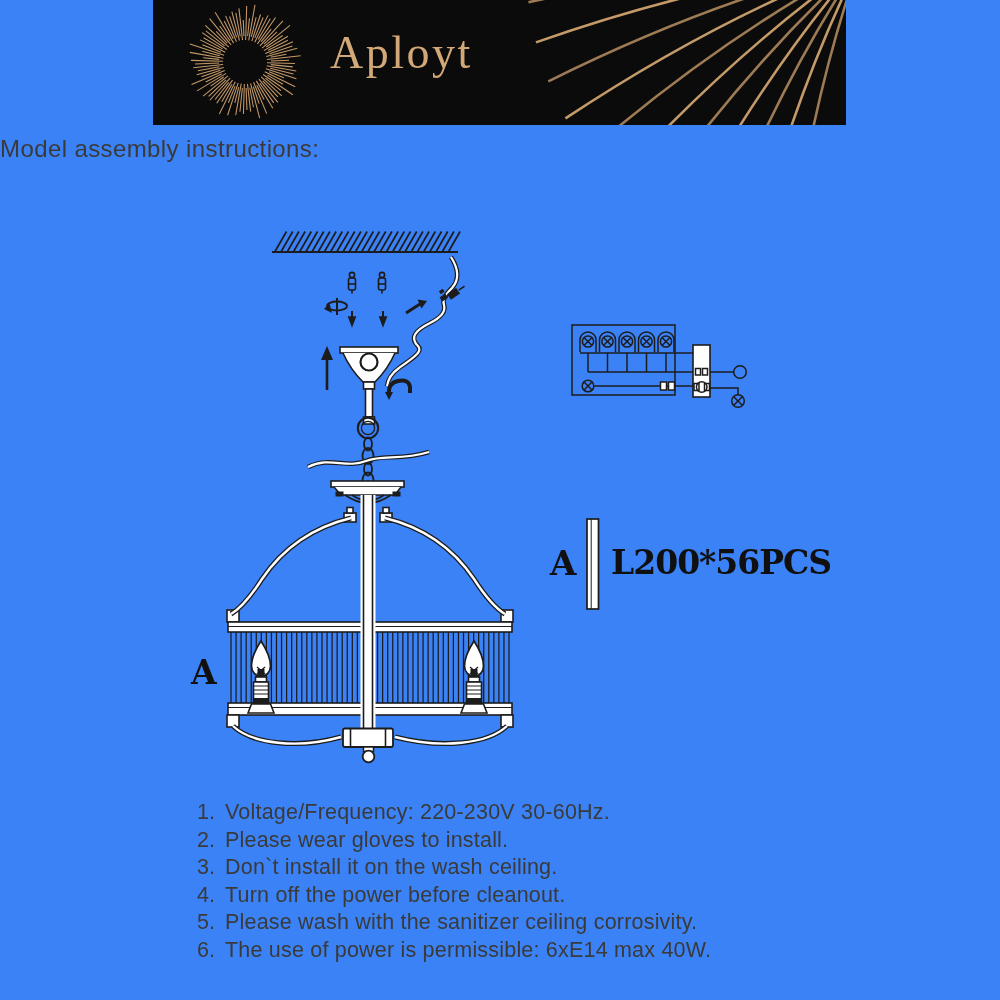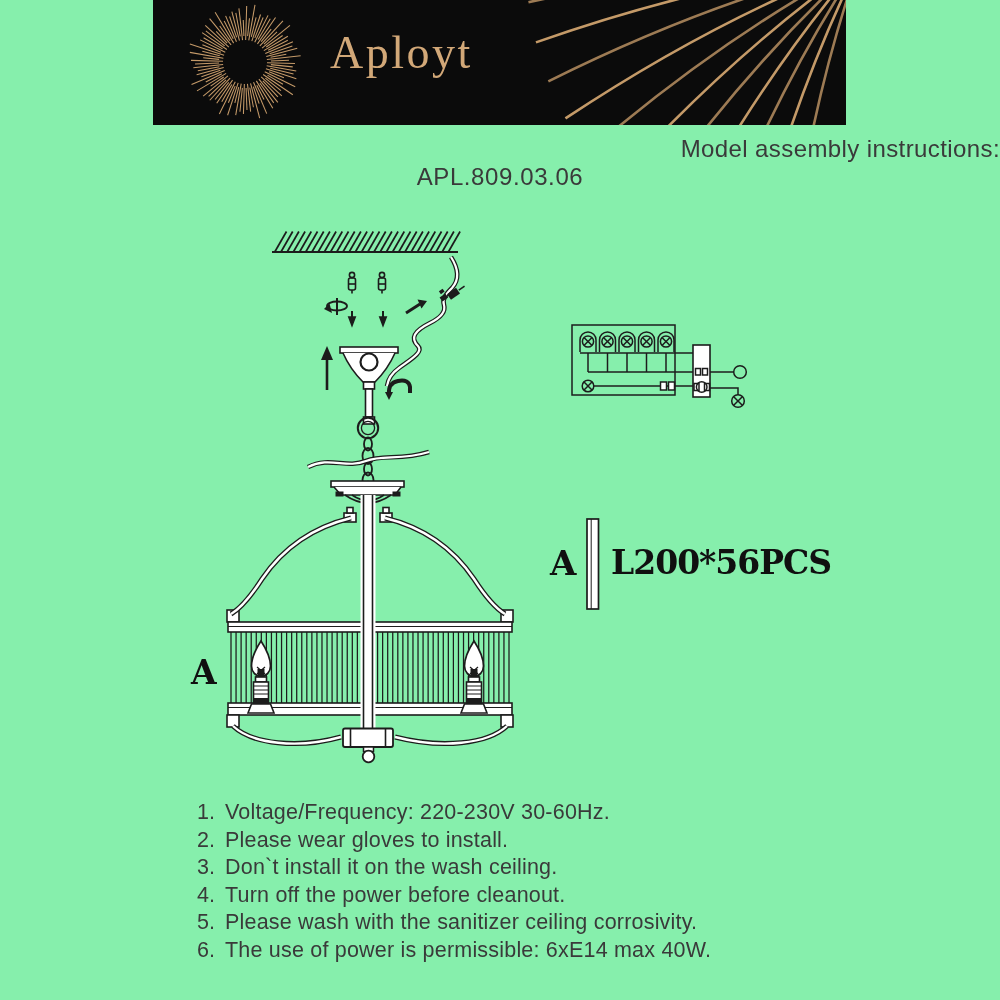--- a/index.html
+++ b/index.html
@@ -1,28 +1,28 @@
 <!DOCTYPE html>
 <html><head>
 <meta charset="utf-8">
 <style>
   html,body{margin:0;padding:0;background:#fff;}
-  .page{position:relative;width:1000px;height:1000px;background:#86efac;overflow:hidden;
+  .page{position:relative;width:1000px;height:1000px;background:#3b82f6;overflow:hidden;
         font-family:"Liberation Sans",sans-serif;}
 
   
   .header{position:absolute;left:153px;top:0;width:693px;height:125px;
           background:#0b0b0b;overflow:hidden;}
   .header-art{position:absolute;left:0;top:0;width:693px;height:125px;}
   .brand{position:absolute;left:177px;top:30px;
          font-family:"Liberation Serif",serif;font-weight:400;
          font-size:46px;letter-spacing:2.5px;color:#d2a878;line-height:1;}
 
   
-  .title{position:absolute;left:0;right:0;top:135px;text-align:right;
+  .title{position:absolute;left:0;right:0;top:135px;text-align:left;
          font-size:24px;color:#3a3a3a;letter-spacing:.4px;line-height:1.15;}
   .model{position:absolute;left:0;right:0;top:163px;text-align:center;
          font-size:24px;color:#3a3a3a;letter-spacing:.6px;line-height:1.15;}
 
   
   .diagram{position:absolute;left:0;top:0;width:1000px;height:1000px;}
   .cad-label{position:absolute;font-family:"DejaVu Serif",serif;font-weight:bold;
              color:#101010;line-height:1;}
   .label-a-main{left:191px;top:656px;font-size:33px;}
   .label-a-legend{left:550px;top:546px;font-size:34px;}
@@ -144,21 +144,20 @@
           <path d="M676.8949335659656 -27.87451203770142 Q539.7500734349196 9.428488026668951 395.33314559888095 81.33610812709038" stroke="#cfa26e" fill="none" stroke-width="2.6" opacity="0.75"></path>
           <path d="M675.8435835720271 -31.17877966999137 Q535.1396528523451 -11.113128566737796 382.9422349560336 42.3929538893874" stroke="#cfa26e" fill="none" stroke-width="2.6" opacity="0.95"></path>
           <path d="M675.208707754043 -34.58765838465587 Q533.1035594067537 -32.0670855605748 375.4597699583637 2.2168833236986885" stroke="#cfa26e" fill="none" stroke-width="2.6" opacity="0.75"></path>
           <path d="M675.0000426464279 -38.04886919424515 Q533.6730188801691 -53.112030467295 373.0005026186151 -38.57595836074636" stroke="#cfa26e" fill="none" stroke-width="2.6" opacity="0.95"></path>
         </g>
     </svg>
     <div class="brand">Aployt</div>
   </div>
 
   <div class="title">Model assembly instructions:</div>
-  <div class="model">APL.809.03.06</div>
 
   <svg class="diagram" viewBox="0 0 1000 1000" stroke="#1c1c1c" fill="none" stroke-width="1.6">
 
     <g id="hatch">
       <line x1="272" y1="252" x2="458" y2="252" stroke-width="2"></line>
     <line x1="275" y1="251.5" x2="286.5" y2="231.5" stroke-width="1.7"></line>
         <line x1="281.2" y1="251.5" x2="292.7" y2="231.5" stroke-width="1.7"></line>
         <line x1="287.4" y1="251.5" x2="298.9" y2="231.5" stroke-width="1.7"></line>
         <line x1="293.59999999999997" y1="251.5" x2="305.09999999999997" y2="231.5" stroke-width="1.7"></line>
         <line x1="299.79999999999995" y1="251.5" x2="311.29999999999995" y2="231.5" stroke-width="1.7"></line>

